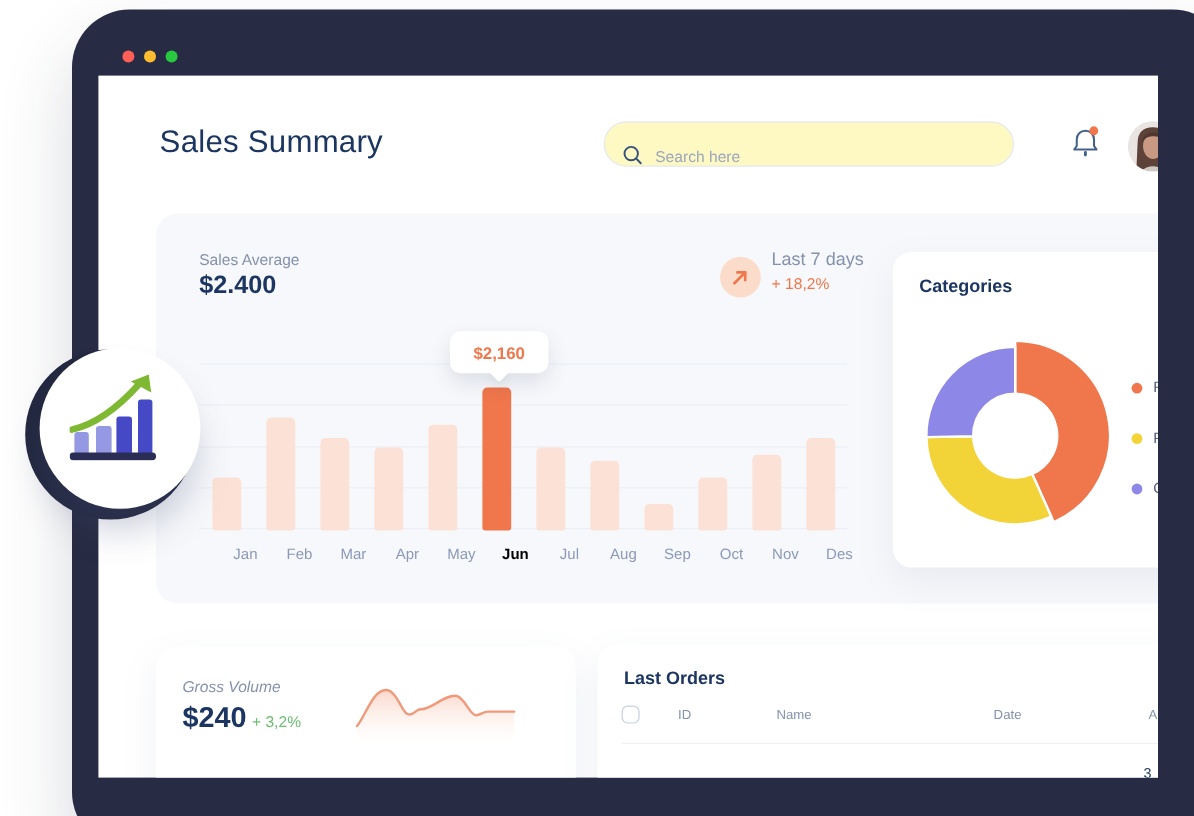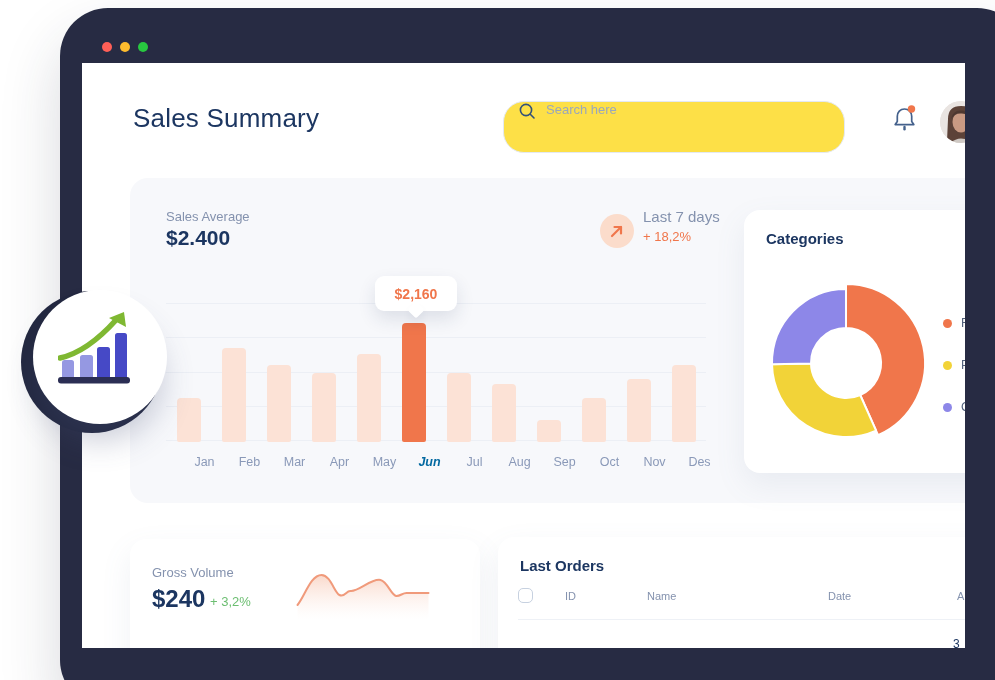--- a/index.html
+++ b/index.html
@@ -14,23 +14,23 @@
   .dots { position:absolute; left:42px; top:34px; display:flex; gap:8px; }
   .dot { width:10px; height:10px; border-radius:50%; }
 
   
   .page { position:absolute; left:22px; top:55px; width:883px; height:585px;
           background:#fff; overflow:hidden; }
 
   .page-title { position:absolute; left:51px; top:40px; font-size:26px; font-weight:400;
                 color:var(--navy,#1C3661); letter-spacing:.2px; }
 
-  .search { position:absolute; left:421px; top:38px; width:342px; height:52px;
-            border:1px solid #E4E9F1; border-radius:21px; background:#fde047;
-            display:flex; align-items:flex-start; padding:0 14px; gap:10px; }
+  .search { position:absolute; left:421px; top:38px; width:342px; height:38px;
+            border:1px solid #E4E9F1; border-radius:21px; background:#fef9c3;
+            display:flex; align-items:flex-end; padding:0 14px; gap:10px; }
   .search input { border:none; outline:none; flex:1; font-size:13px; color:#33517A;
                   font-family:inherit; background:transparent; }
   .search input::placeholder { color:#9AA7BC; }
 
   .bell { position:absolute; left:809px; top:41px; width:27px; height:31px; cursor:pointer; }
   .avatar { position:absolute; left:858px; top:38px; width:42px; height:42px;
             border-radius:50%; overflow:hidden; background:#E9E4E1; cursor:pointer; }
 
   
   .panel { position:absolute; left:48px; top:115px; width:920px; height:325px;
@@ -44,21 +44,21 @@
 
   
   .bar-chart { position:absolute; left:84px; top:240px; width:540px; height:139px; }
   .gridline { position:absolute; left:0; right:0; height:1px; background:var(--grid,#ECEFF5); }
   .bars { position:absolute; inset:0; display:flex; align-items:flex-end; }
   .bar-col { width:45px; height:100%; display:flex; align-items:flex-end; justify-content:center; }
   .bar { width:24px; background:var(--peach_bar,#FCE2D6); border-radius:4px 4px 2px 2px; }
   .bar.hl { background:var(--orange,#F0764B); }
   .months { position:absolute; left:100px; top:392px; width:540px; display:flex; }
   .month { width:45px; text-align:center; font-size:12.5px; color:#8A99B8; }
-  .month.hl { color:#0369a1; font-weight:600;font-style:italic; }
+  .month.hl { color:#000000; font-weight:600; }
 
   .tooltip { position:absolute; left:293px; top:213px; width:82px; height:35px;
              background:#fff; border-radius:9px; box-shadow:0 8px 18px rgba(30,50,90,.12);
              display:flex; align-items:center; justify-content:center;
              font-size:14px; font-weight:600; color:var(--orange,#F0764B); }
   .tooltip:after { content:""; position:absolute; left:35px; bottom:-5px; width:12px; height:12px;
                    background:#fff; transform:rotate(45deg); border-radius:2px;
                    box-shadow:4px 4px 8px rgba(30,50,90,.06); }
 
   
@@ -67,21 +67,21 @@
   .categories-card { left:662px; top:147px; width:332px; height:263px; }
   .card-title { position:absolute; left:22px; top:20px; font-size:15px; font-weight:700; color:var(--navy,#1C3661); }
   .donut { position:absolute; left:17px; top:68px; }
   .legend { position:absolute; left:199px; top:106px; display:flex; flex-direction:column; gap:28px; }
   .legend-item { display:flex; align-items:center; gap:9px; }
   .legend-dot { width:9px; height:9px; border-radius:50%; }
   .legend-label { font-size:12.5px; color:#51607A; white-space:nowrap; }
 
   
   .gv-card { left:48px; top:476px; width:350px; height:160px; }
-  .gv-label { position:absolute; left:22px; top:26px; font-size:13px; color:var(--muted,#8492AE); }
+  .gv-label { position:absolute; left:22px; top:26px; font-size:13px; color:var(--muted,#8492AE);font-style:italic; }
   .gv-value { position:absolute; left:22px; top:46px; font-size:24px; font-weight:600; color:var(--navy,#1C3661); }
   .gv-change { position:absolute; left:80px; top:55px; font-size:13px; color:var(--green,#6CBE71); }
   .sparkline { position:absolute; left:166px; top:28px; }
 
   .orders-card { left:416px; top:474px; width:560px; height:170px; }
   .orders-header { position:absolute; left:20px; top:50px; right:10px; height:20px; }
   .checkbox { position:absolute; left:0; top:1px; width:15px; height:15px;
               border:1.5px solid #C7D1E0; border-radius:5px; background:#fff; cursor:pointer; }
   .col-header { position:absolute; top:3px; font-size:11px; color:var(--muted,#8492AE); }
   .orders-divider { position:absolute; left:20px; right:0; top:82px; height:1px; background:#EEF1F6; }

